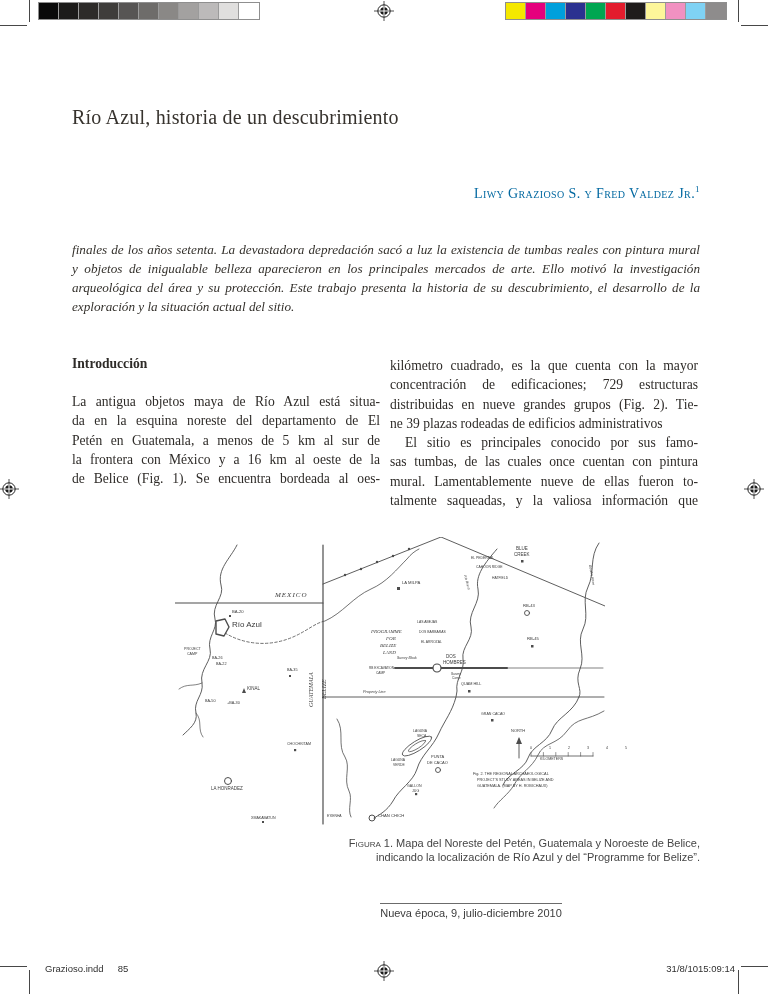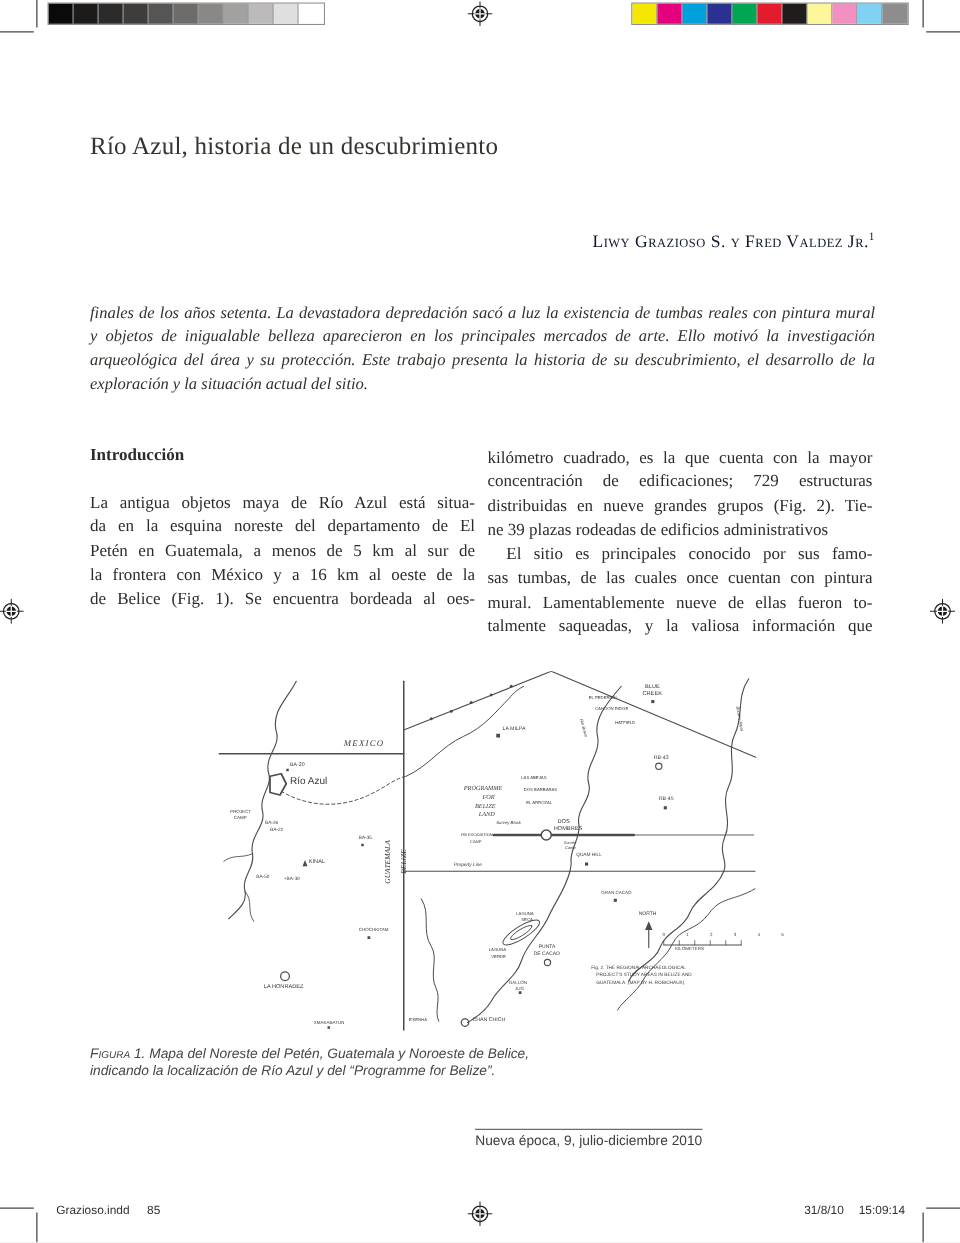--- a/index.html
+++ b/index.html
@@ -14,21 +14,21 @@
   .swatch-bar{position:absolute;display:flex;border:1px solid #8f8f8f;height:18px;background:#fff;}
   .swatch{width:20px;height:100%;border-right:1px solid #9b9b9b;}
   .swatch:last-child{border-right:none;}
 
   
   .reg{position:absolute;width:20px;height:20px;}
 
   
   .title{position:absolute;left:72px;top:106px;font-size:20px;font-weight:400;
          letter-spacing:.2px;color:#37332e;margin:0;}
-  .authors{position:absolute;right:68px;top:184px;font-size:14px;color:#0f172a;
+  .authors{position:absolute;right:68px;top:184px;font-size:14px;color:#0369a1;
            font-variant:small-caps;letter-spacing:.4px;}
   .authors sup{font-size:9px;font-variant:normal;}
 
   .abstract{position:absolute;left:72px;top:240px;width:628px;
             font-style:italic;font-size:13.2px;line-height:19px;color:#34312c;}
 
   .just .tline{text-align:justify;text-align-last:justify;}
   .just:not(.cont) .tline:last-child{text-align-last:left;}
   .indent-first .tline:first-child{text-indent:15px;}
 
@@ -37,33 +37,33 @@
   .col-right{position:absolute;left:390px;top:356px;width:308px;font-size:13.6px;line-height:19.3px;}
 
   
   .map{position:absolute;left:175px;top:537px;width:430px;height:288px;filter:blur(.15px);}
   .map svg{position:absolute;left:0;top:0;}
   .map-label{position:absolute;font-family:"Liberation Sans",sans-serif;color:#3a3a3a;
              line-height:1;white-space:nowrap;}
   .map-label.serif-it{font-family:"Liberation Serif",serif;font-style:italic;}
   .map-label.it{font-style:italic;}
 
-  .fig-caption{position:absolute;left:72px;top:836px;width:628px;text-align:left;
-               font-family:"Liberation Sans",sans-serif;font-size:11px;line-height:14px;color:#454545;font-style:italic;}
+  .fig-caption{position:absolute;left:72px;top:836px;width:628px;text-align:right;
+               font-family:"Liberation Sans",sans-serif;font-size:11px;line-height:14px;color:#454545;}
   .fig-caption .sc{font-variant:small-caps;}
 
   .journal-cell{position:absolute;top:903px;border-top:1.2px solid #6b6b6b;padding-top:3px;
                 font-family:"Liberation Sans",sans-serif;font-size:11px;color:#3c3c3c;text-align:center;}
   #jf-name{left:235px;width:128px;font-style:italic;}
   #jf-issue{left:380px;width:182px;}
 
   .slug{position:absolute;top:963px;font-family:"Liberation Sans",sans-serif;
         font-size:9.5px;color:#303030;display:flex;}
   .slug-left{left:45px;gap:14px;}
-  .slug-right{right:44px;gap:12px;justify-content:center;}
+  .slug-right{right:33px;gap:0;justify-content:center;}
 </style>
 </head>
 <body>
 
 <div class="page">
 
   <div class="crop" style="left:29px;top:0;width:1px;height:22px;"></div>
   <div class="crop" style="left:0;top:25px;width:27px;height:1px;"></div>
   <div class="crop" style="left:738px;top:0;width:1px;height:22px;"></div>
   <div class="crop" style="left:741px;top:25px;width:27px;height:1px;"></div>

